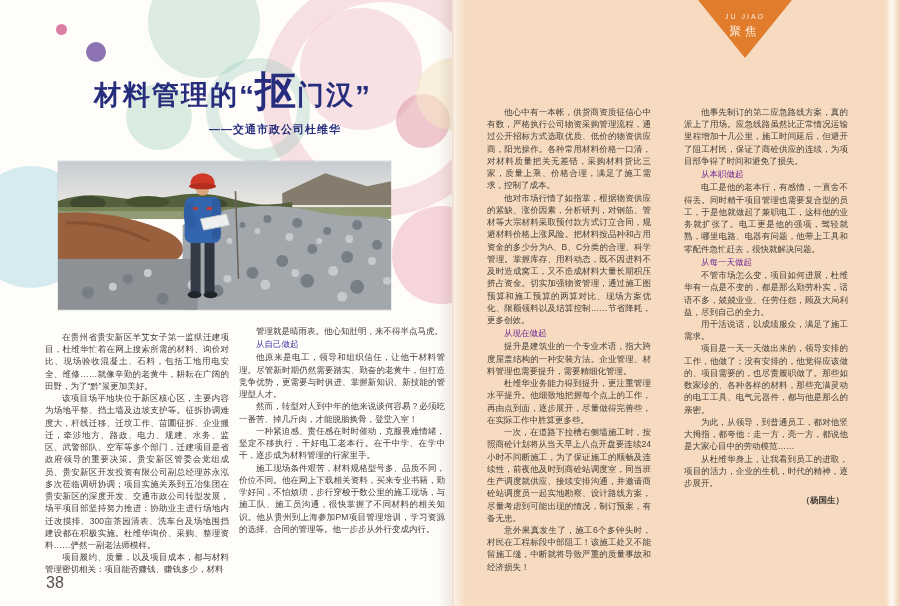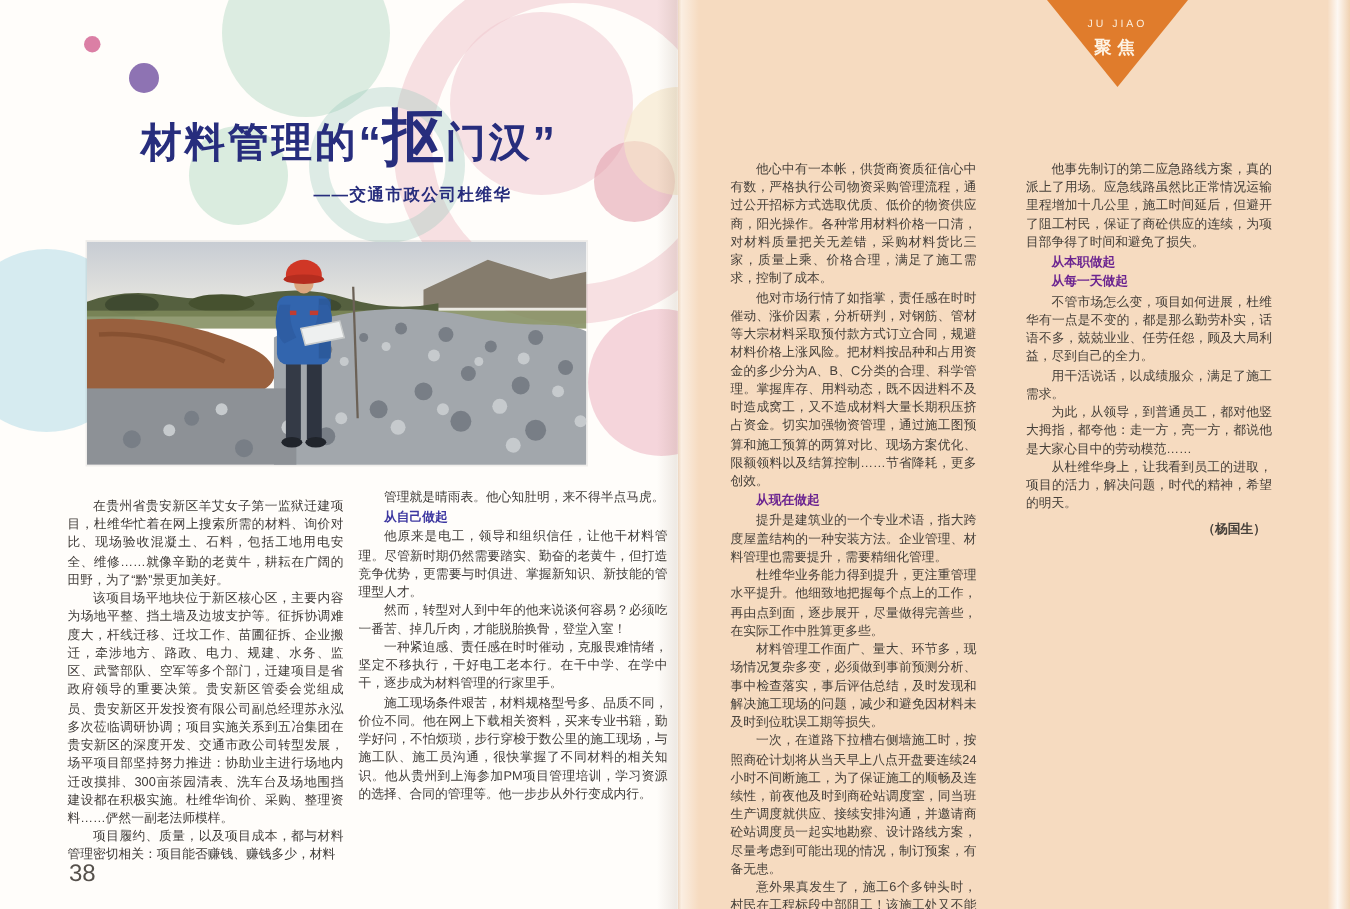--- a/index.html
+++ b/index.html
@@ -29,21 +29,21 @@
   .t-big{font-size:41px;line-height:.95;margin:0 -1px;}
   .t-quote{font-size:30px;line-height:1;}
   .subtitle{position:absolute;left:178px;top:122px;font-size:11px;font-weight:bold;
             color:#272d7d;letter-spacing:1px;margin-left:31px;}
 
   .photo{position:absolute;left:58px;top:161px;width:333px;height:149px;box-shadow:0 0 0 1px rgba(0,0,0,.06);}
   .photo svg{display:block;}
 
   .col{position:absolute;font-size:8.5px;line-height:1.44;color:#403c39;text-align:justify;}
   .col p{margin:0;text-indent:2em;}
-  .col .h{font-weight:bold;text-indent:2em;margin:1px 0;}
+  .col .h{font-weight:normal;text-indent:2em;margin:1px 0;}
   .col-a{left:45px;top:331px;width:184px;}
   .col-b{left:239px;top:325px;width:206px;}
   .col-b .h{color:#3c36a0;}
   .col-c{left:487px;top:106px;width:164px;color:#46403a;}
   .col-d{left:684px;top:106px;width:164px;color:#46403a;}
   .col-c .h,.col-d .h{color:#6b2490;}
   .byline{text-align:right;text-indent:0 !important;padding-right:4px;margin-top:5px !important;font-weight:bold;}
 
   .page-number{position:absolute;left:46px;top:574px;font-size:16px;color:#55504b;}
 
@@ -53,21 +53,21 @@
   .page-edge{position:absolute;left:885px;top:0;width:15px;height:606px;
          background:linear-gradient(90deg,rgba(255,255,255,0) 0%,rgba(255,255,255,.8) 45%,#f0d2b2 100%);}
 
   
   .corner-tag{position:absolute;left:698px;top:0;width:94px;height:62px;}
   .corner-tri{position:absolute;left:0;top:0;width:0;height:0;
       border-left:47px solid transparent;border-right:47px solid transparent;border-top:58px solid #e07c2c;}
   .tag-latin{position:absolute;left:0;top:13px;width:94px;text-align:center;
       font-size:7px;letter-spacing:2px;color:#fbeedd;}
   .tag-cn{position:absolute;left:0;top:24px;width:94px;text-align:center;
-      font-size:11.5px;font-weight:bold;letter-spacing:4px;color:#fdf3e4;}
+      font-size:11.5px;font-weight:normal;letter-spacing:4px;color:#fdf3e4;}
 </style>
 </head>
 <body>
 
 <div class="left-page">
   <div class="circ c1"></div>
   <div class="circ c2"></div>
   <div class="circ c4"></div>
   <div class="circ c5"></div>
   <div class="circ c6"></div>
@@ -173,36 +173,37 @@
     <p>然而，转型对人到中年的他来说谈何容易？必须吃一番苦、掉几斤肉，才能脱胎换骨，登堂入室！</p>
     <p>一种紧迫感、责任感在时时催动，克服畏难情绪，坚定不移执行，干好电工老本行。在干中学、在学中干，逐步成为材料管理的行家里手。</p>
     <p>施工现场条件艰苦，材料规格型号多、品质不同，价位不同。他在网上下载相关资料，买来专业书籍，勤学好问，不怕烦琐，步行穿梭于数公里的施工现场，与施工队、施工员沟通，很快掌握了不同材料的相关知识。他从贵州到上海参加PM项目管理培训，学习资源的选择、合同的管理等。他一步步从外行变成内行。</p>
   </div>
 
   <div class="page-number">38</div>
 </div>
 
 <div class="col col-c">
   <p>他心中有一本帐，供货商资质征信心中有数，严格执行公司物资采购管理流程，通过公开招标方式选取优质、低价的物资供应商，阳光操作。各种常用材料价格一口清，对材料质量把关无差错，采购材料货比三家，质量上乘、价格合理，满足了施工需求，控制了成本。</p>
-  <p>他对市场行情了如指掌，责任感在时时催动、涨价因素，分析研判，对钢筋、管材等大宗材料采取预付款方式订立合同，规避材料价格上涨风险。把材料按品种和占用资金的多少分为A、B、C分类的合理、科学管理。掌握库存、用料动态，既不因进料不及时造成窝工，又不造成材料大量长期积压挤占资金。切实加强物资管理，通过施工图预算和施工预算的两算对比、现场方案优化、限额领料以及结算控制……节省降耗，更多创效。</p>
+  <p>他对市场行情了如指掌，根据物资供应的紧缺、涨价因素，分析研判，对钢筋、管材等大宗材料采取预付款方式订立合同，规避材料价格上涨风险。把材料按品种和占用资金的多少分为A、B、C分类的合理、科学管理。掌握库存、用料动态，既不因进料不及时造成窝工，又不造成材料大量长期积压挤占资金。切实加强物资管理，通过施工图预算和施工预算的两算对比、现场方案优化、限额领料以及结算控制……节省降耗，更多创效。</p>
   <p class="h">从现在做起</p>
   <p>提升是建筑业的一个专业术语，指大跨度屋盖结构的一种安装方法。企业管理、材料管理也需要提升，需要精细化管理。</p>
   <p>杜维华业务能力得到提升，更注重管理水平提升。他细致地把握每个点上的工作，再由点到面，逐步展开，尽量做得完善些，在实际工作中胜算更多些。</p>
-  <p>材料管理工作面广、量大、环节多，现场情况复杂多变，必须做到事前预测分析、事中检查落实，事后评估总结，及时发现和解决施工现场的问题，减少和避免因材料未及时到位耽误工期等损失。</p>
   <p>一次，在道路下拉槽右侧墙施工时，按照商砼计划将从当天早上八点开盘要连续24小时不间断施工，为了保证施工的顺畅及连续性，前夜他及时到商砼站调度室，同当班生产调度就供应、接续安排沟通，并邀请商砼站调度员一起实地勘察、设计路线方案，尽量考虑到可能出现的情况，制订预案，有备无患。</p>
   <p>意外果真发生了，施工6个多钟头时，村民在工程标段中部阻工！该施工处又不能留施工缝，中断就将导致严重的质量事故和经济损失！</p>
 </div>
 <div class="col col-d">
   <p>他事先制订的第二应急路线方案，真的派上了用场。应急线路虽然比正常情况运输里程增加十几公里，施工时间延后，但避开了阻工村民，保证了商砼供应的连续，为项目部争得了时间和避免了损失。</p>
   <p class="h">从本职做起</p>
+  <p>电工是他的老本行，有感情，一直舍不得丢。同时精干项目管理也需要复合型的员工，于是他就做起了兼职电工，这样他的业务就扩张了。电工更是他的强项，驾轻就熟，哪里电路、电器有问题，他带上工具和零配件急忙赶去，很快就解决问题。</p>
   <p class="h">从每一天做起</p>
   <p>不管市场怎么变，项目如何进展，杜维华有一点是不变的，都是那么勤劳朴实，话语不多，兢兢业业、任劳任怨，顾及大局利益，尽到自己的全力。</p>
   <p>用干活说话，以成绩服众，满足了施工需求。</p>
+  <p>项目是一天一天做出来的，领导安排的工作，他做了；没有安排的，他觉得应该做的、项目需要的，也尽责履职做了。那些如数家珍的、各种各样的材料，那些充满灵动的电工工具、电气元器件，都与他是那么的亲密。</p>
   <p>为此，从领导，到普通员工，都对他竖大拇指，都夸他：走一方，亮一方，都说他是大家心目中的劳动模范……</p>
-  <p>从杜维华身上，让我看到员工的进取，项目的活力，解决问题，时代的精神，希望的明天。</p>
+  <p>从杜维华身上，让我看到员工的进取，项目的活力，企业的生机，时代的精神，逐步展开。</p>
   <p class="byline">（杨国生）</p>
 </div>
 
 <div class="corner-tag">
   <div class="corner-tri"></div>
   <div class="tag-latin">JU JIAO</div>
   <div class="tag-cn">聚焦</div>
 </div>
 
 <div class="spine"></div>

